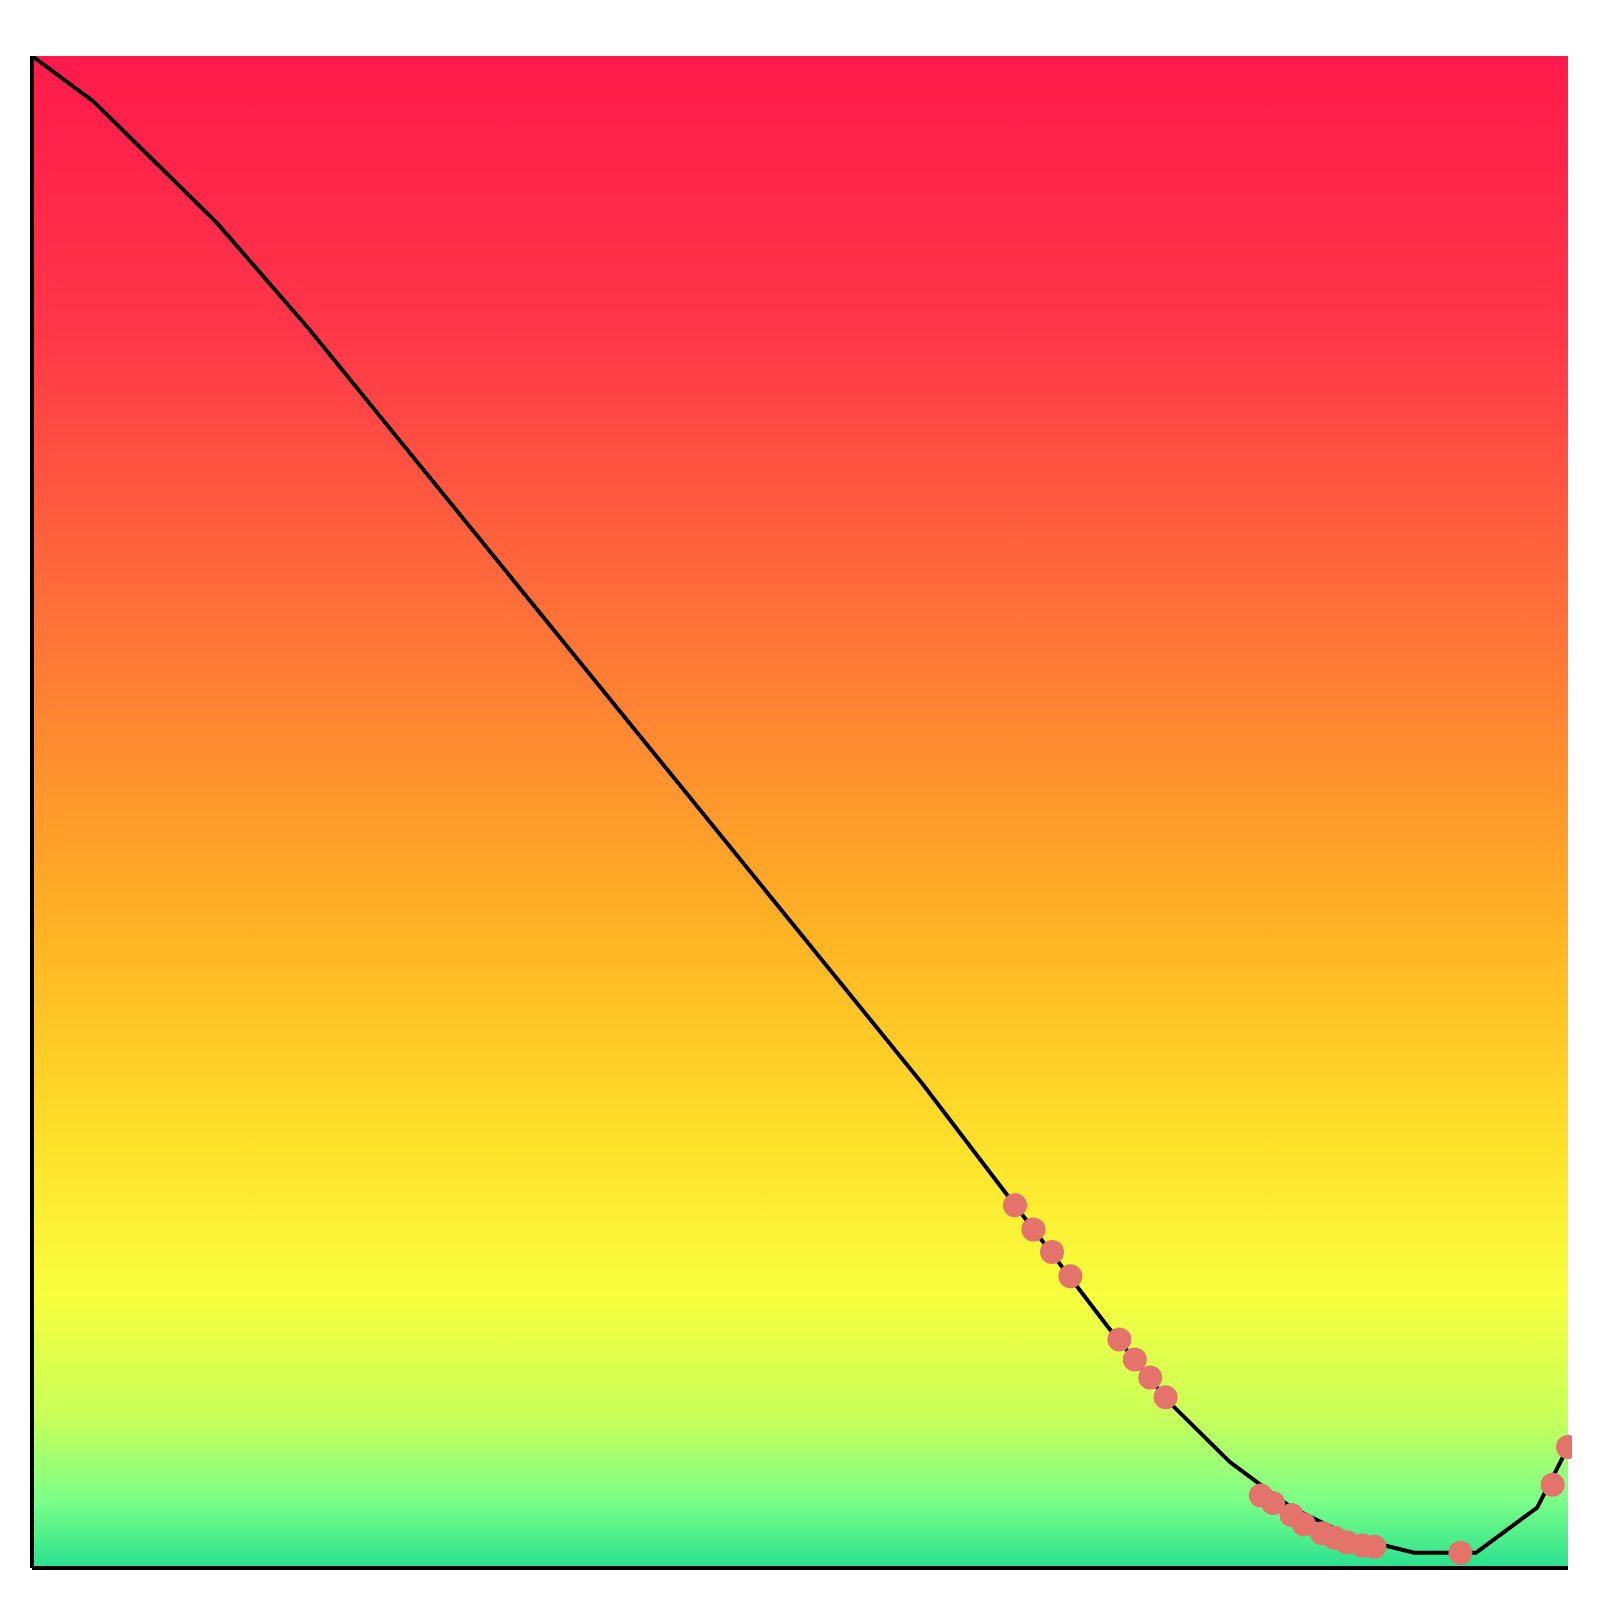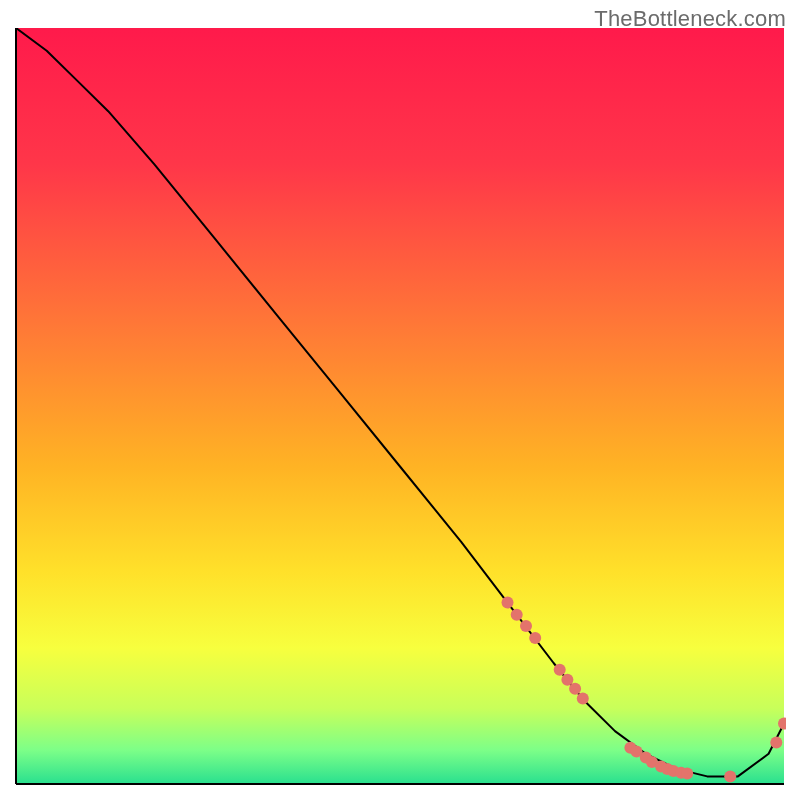--- a/index.html
+++ b/index.html
@@ -34,21 +34,20 @@
     width: 772px;
     height: 758px;
     box-sizing: border-box;
   }
   
 </style>
 </head>
 <body>
 <div class="wrap">
 
-<div class="watermark">TheBottleneck.com</div>
 
 <svg class="plot" viewBox="0 0 772 758" preserveAspectRatio="none">
   <defs>
     <linearGradient id="bg-grad" x1="0" y1="0" x2="0" y2="1">
           <stop offset="0.0%" stop-color="#ff1a4b"></stop>
           <stop offset="18.0%" stop-color="#ff3649"></stop>
           <stop offset="40.0%" stop-color="#ff7a36"></stop>
           <stop offset="58.0%" stop-color="#ffb324"></stop>
           <stop offset="72.0%" stop-color="#ffe12a"></stop>
           <stop offset="82.0%" stop-color="#f7ff3e"></stop>

